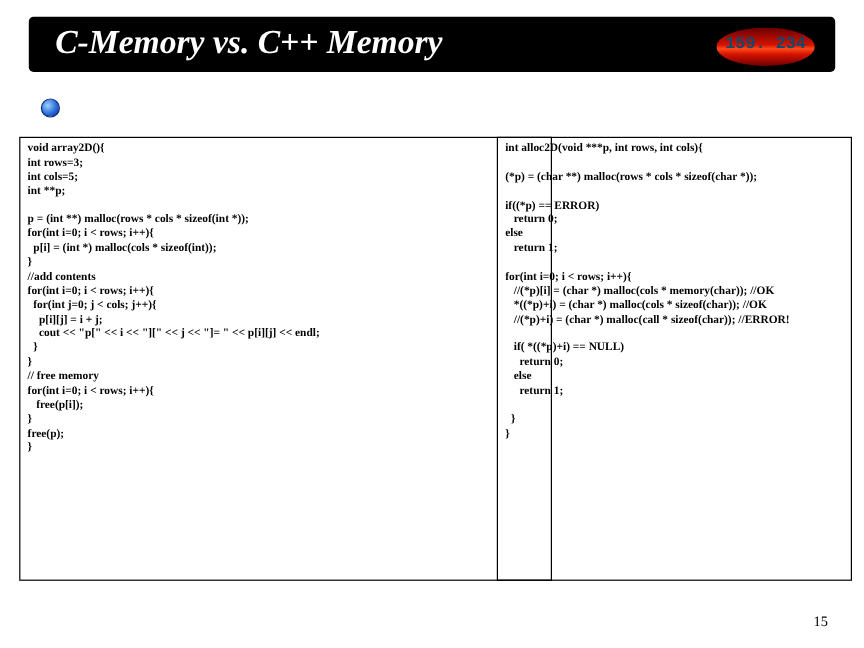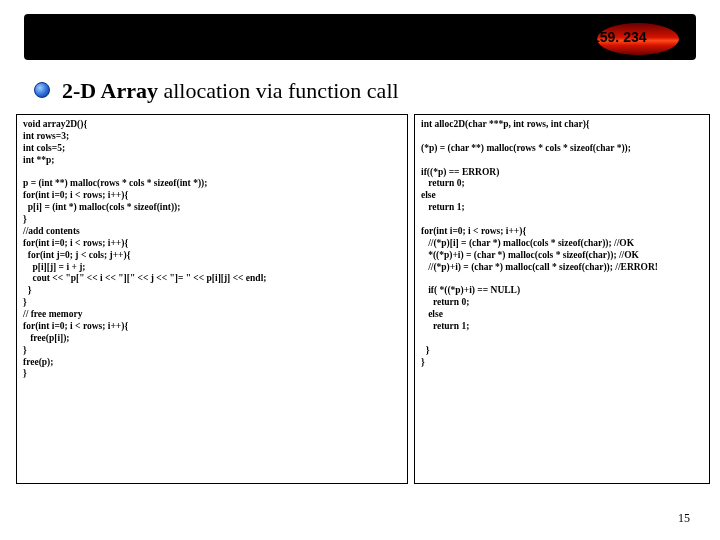--- a/index.html
+++ b/index.html
@@ -2,46 +2,44 @@
 <html><head>
 <meta charset="utf-8">
 <style>
   html,body{margin:0;padding:0;width:720px;height:540px;background:#fff;font-family:"Times New Roman",Times,serif;overflow:hidden;}
   .slide{position:relative;width:720px;height:540px;}
   .title-bar{position:absolute;left:24px;top:14px;width:672px;height:46px;background:#000;border-radius:4px;}
   .title{position:absolute;left:46px;top:20px;font-size:28px;font-weight:bold;font-style:italic;color:#fff;}
   .badge-wrap{position:absolute;right:36px;top:18px;width:92px;height:42px;}
   .badge-outer{position:absolute;inset:0;border-radius:50%/50%;background:#000;}
   .badge-inner{position:absolute;left:4px;top:4px;right:4px;bottom:4px;border-radius:50%/50%;background:linear-gradient(180deg,#6a0000 0%,#d41200 45%,#ff4a1a 55%,#d41200 70%,#6a0000 100%);border:1px solid #000;}
-  .badge-text{position:absolute;left:0;right:0;top:11px;color:#000000;font-weight:bold;font-size:14px;font-family:Liberation Sans, sans-serif;}
+  .badge-text{position:absolute;left:0;right:0;top:11px;text-align:center;color:#0c4a6e;font-weight:bold;font-size:14px;font-family:Liberation Mono, monospace;}
   .subhead{position:absolute;left:62px;top:78px;font-size:22px;}
   .subhead .bold{font-weight:bold;}
   .bullet{position:absolute;left:34px;top:82px;width:14px;height:14px;border-radius:50%;background:radial-gradient(circle at 35% 35%,#9ecfff 0%,#2a6bd8 55%,#0a2a80 100%);border:1px solid #0a2a80;}
-  .code-left{position:absolute;left:16px;top:114px;width:392px;height:370px;border:1px solid #000;padding:4px 6px;box-sizing:border-box;}
+  .code-left{position:absolute;left:16px;top:114px;width:444px;height:370px;border:1px solid #000;padding:4px 6px;box-sizing:border-box;}
   .code-right{position:absolute;left:414px;top:114px;width:296px;height:370px;border:1px solid #000;padding:4px 6px;box-sizing:border-box;}
   .code{font-family:"Times New Roman",Times,serif;font-size:9.5px;line-height:1.25;white-space:pre;}
   .code b{font-weight:bold;}
   .pagenum{position:absolute;right:30px;bottom:14px;font-size:12px;}
 </style>
 </head>
 <body>
 
 <div class="slide">
   <div class="title-bar"></div>
+  <div class="title">C-Memory vs. C++ Memory</div>
 
   <div class="badge-wrap">
     <div class="badge-outer"></div>
     <div class="badge-inner"></div>
     <div class="badge-text">159. 234</div>
   </div>
 
   <div class="bullet"></div>
-  <div class="subhead">
-    <span class="bold">2-D Array </span><span>allocation via function call</span>
-  </div>
 
   <div class="code-left">
     <div class="code" id="code-left-pre"><b>void array2D(){</b>
 <b>int rows=3;</b>
 <b>int cols=5;</b>
 <b>int **p;</b>
 <b></b>
 <b>p = (int **) malloc(rows * cols * sizeof(int *));</b>
 <b>for(int i=0; i &lt; rows; i++){</b>
 <b>  p[i] = (int *) malloc(cols * sizeof(int));</b>
@@ -55,31 +53,31 @@
 <b>}</b>
 <b>// free memory</b>
 <b>for(int i=0; i &lt; rows; i++){</b>
 <b>   free(p[i]);</b>
 <b>}</b>
 <b>free(p);</b>
 <b>}</b></div>
   </div>
 
   <div class="code-right">
-    <div class="code" id="code-right-pre"><b>int alloc2D(char ***p, int rows, int char){</b>
+    <div class="code" id="code-right-pre"><b>int alloc2D(void ***p, int rows, int cols){</b>
 <b></b>
 <b>(*p) = (char **) malloc(rows * cols * sizeof(char *));</b>
 <b></b>
 <b>if((*p) == ERROR)</b>
 <b>   return 0;</b>
 <b>else</b>
 <b>   return 1;</b>
 <b></b>
 <b>for(int i=0; i &lt; rows; i++){</b>
-<b>   //(*p)[i] = (char *) malloc(cols * sizeof(char)); //OK</b>
+<b>   //(*p)[i] = (char *) malloc(cols * memory(char)); //OK</b>
 <b>   *((*p)+i) = (char *) malloc(cols * sizeof(char)); //OK</b>
 <b>   //(*p)+i) = (char *) malloc(call * sizeof(char)); //ERROR!</b>
 <b></b>
 <b>   if( *((*p)+i) == NULL)</b>
 <b>     return 0;</b>
 <b>   else</b>
 <b>     return 1;</b>
 <b></b>
 <b>  }</b>
 <b>}</b></div>

